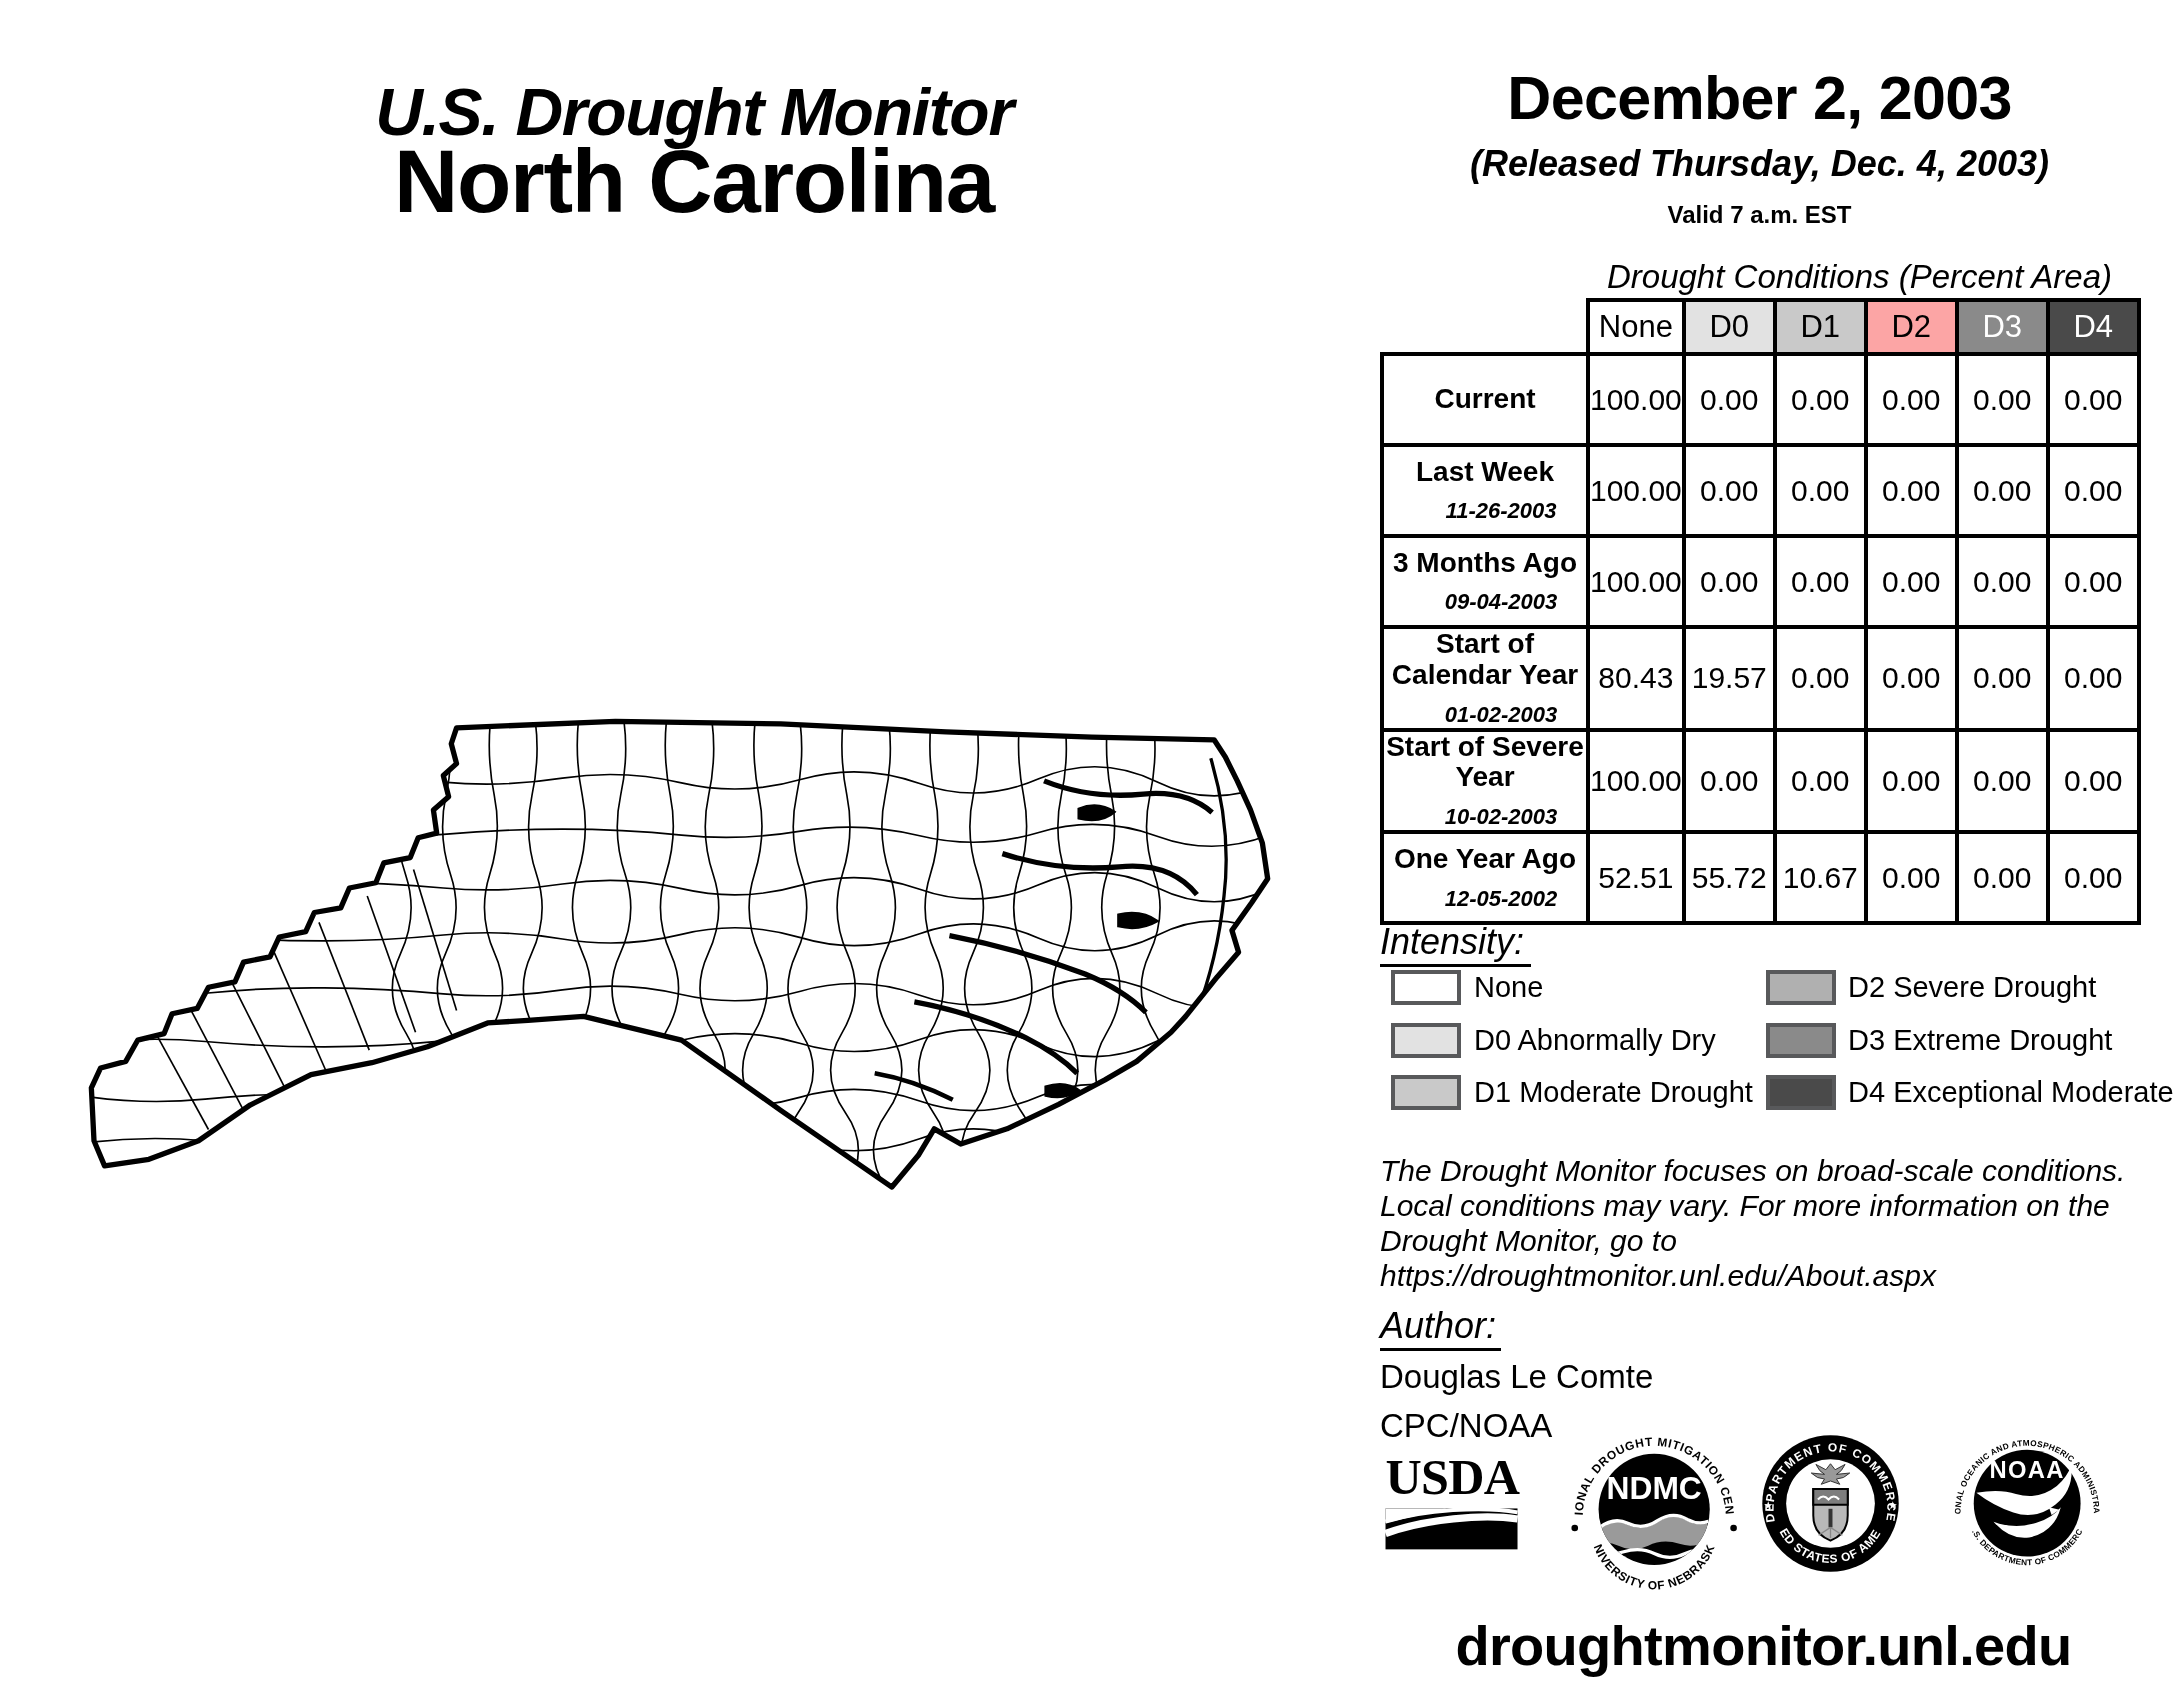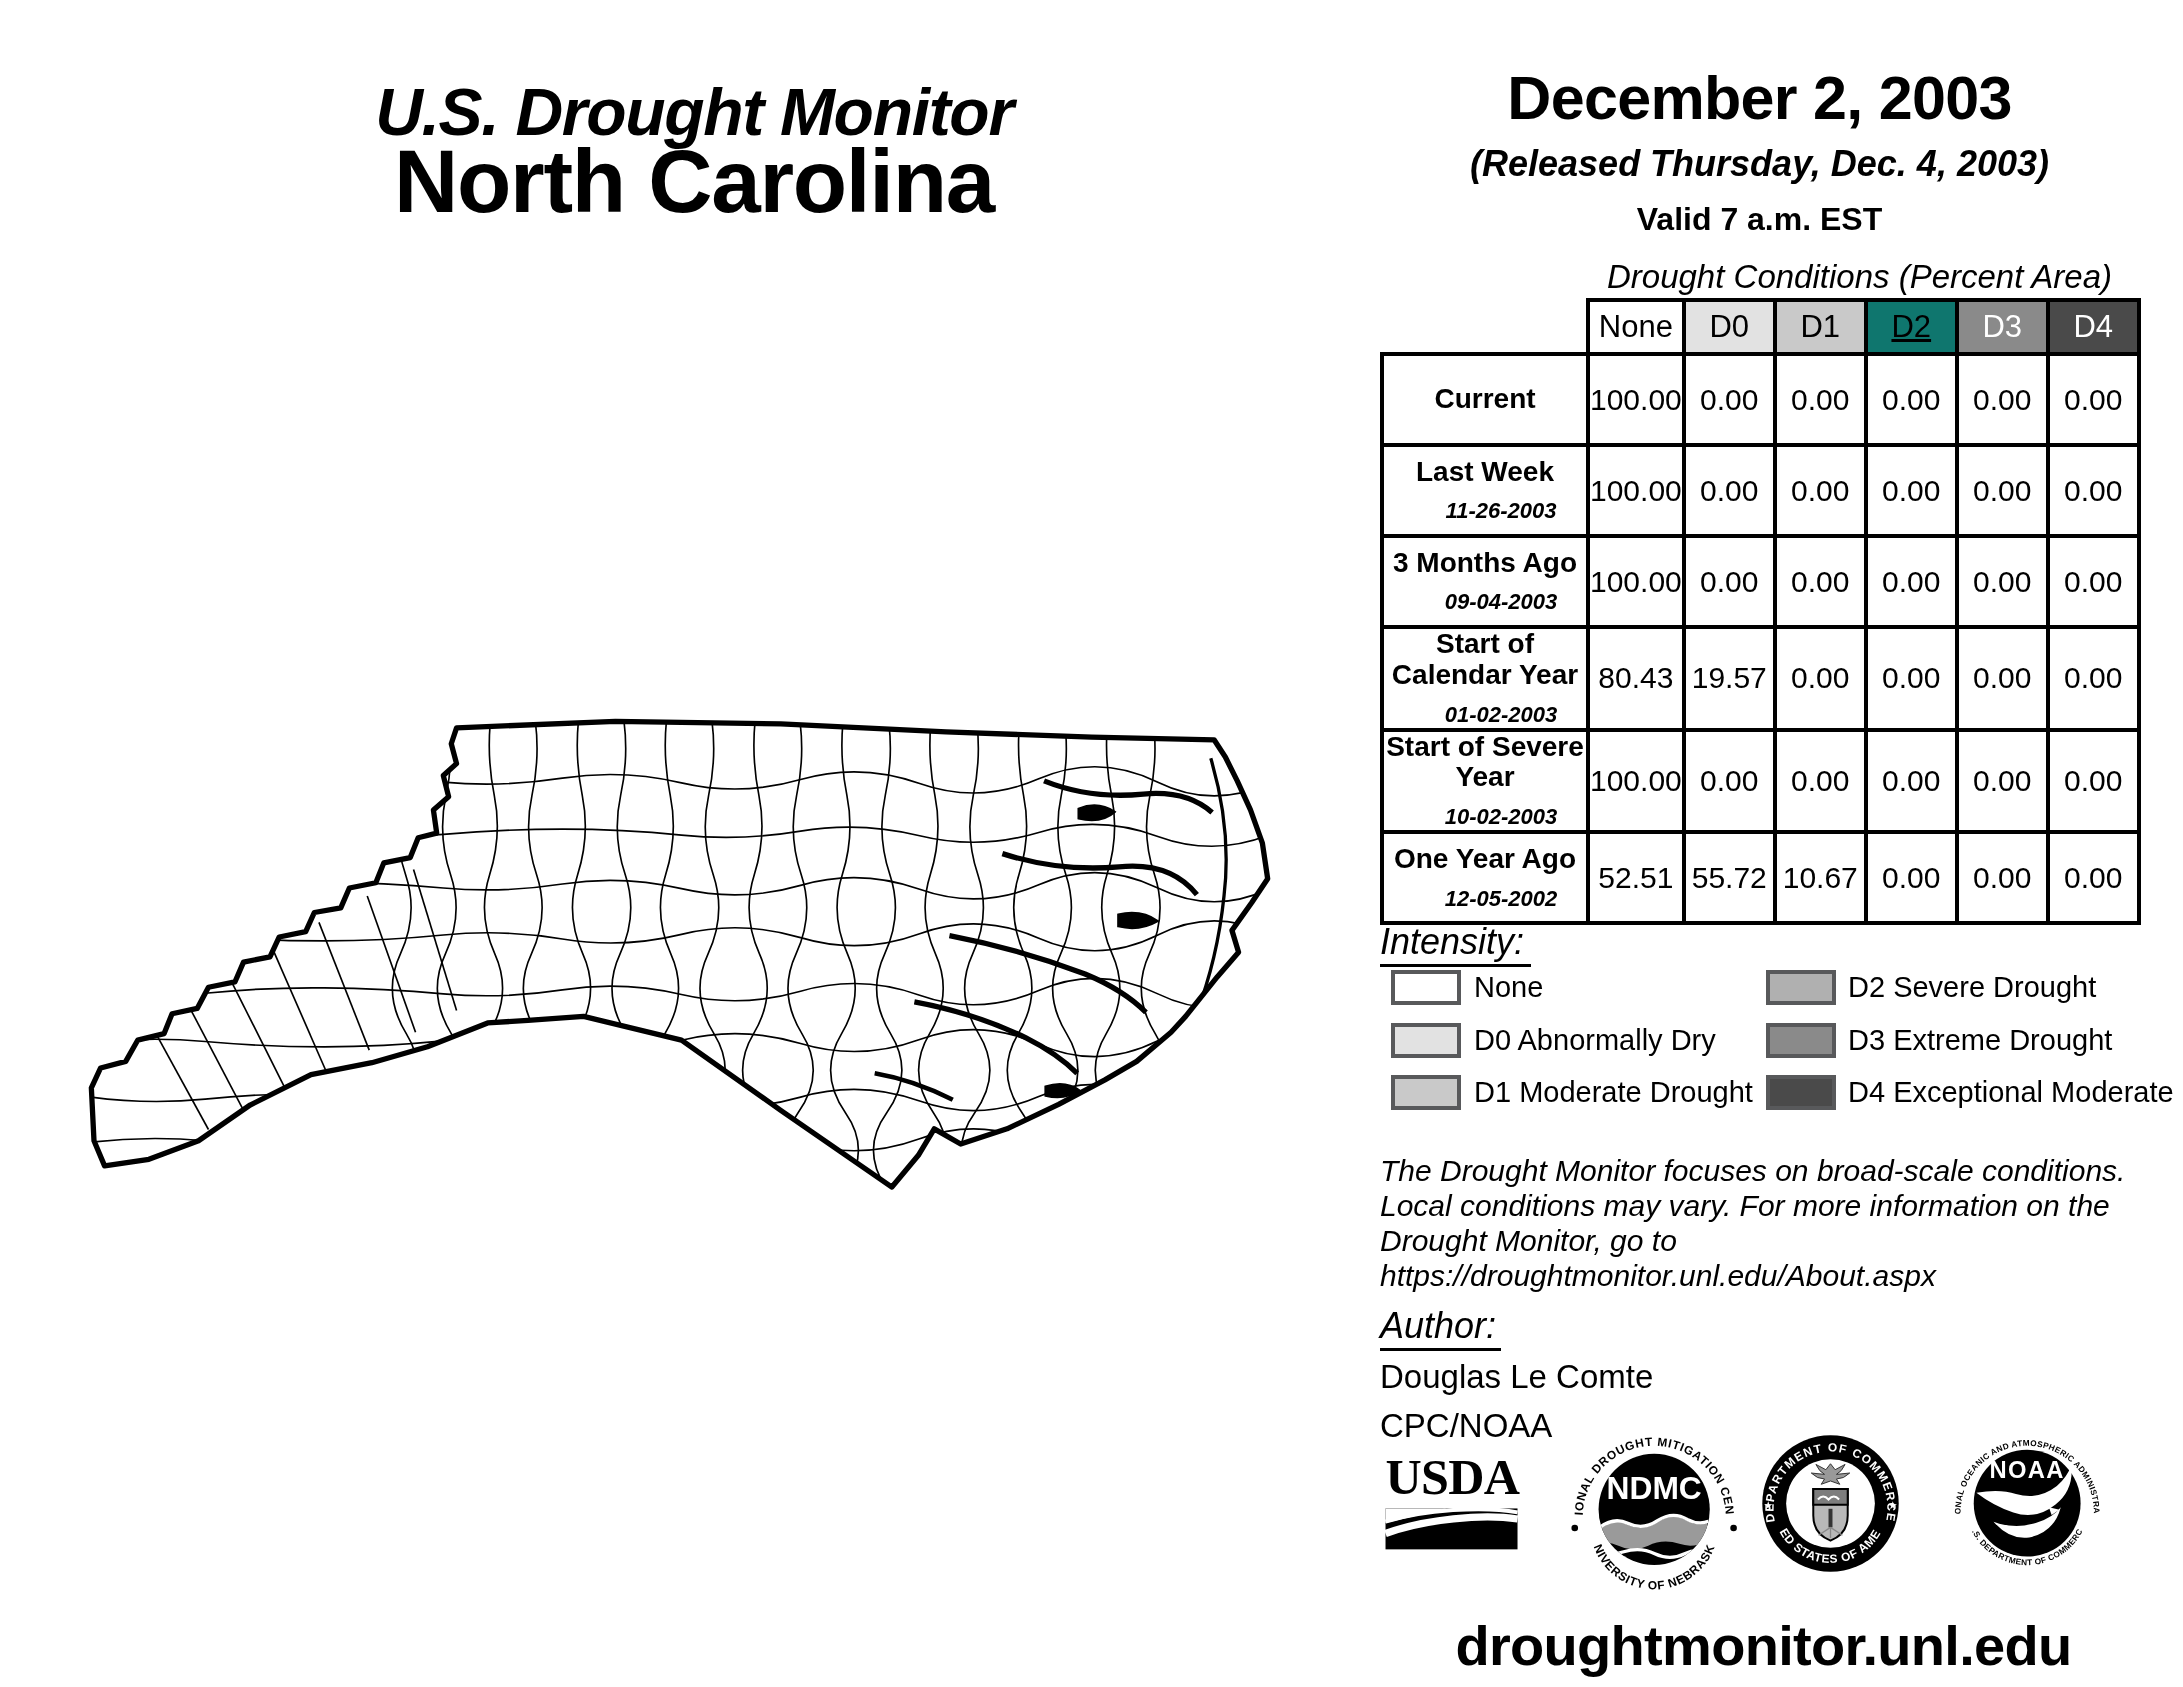--- a/index.html
+++ b/index.html
@@ -10,21 +10,21 @@
   
   .t1{left:198px;top:74px;width:992px;text-align:center;
       font-size:66px;font-weight:bold;font-style:italic;letter-spacing:-1.3px;}
   .t2{left:198px;top:130px;width:992px;text-align:center;
       font-size:89px;font-weight:bold;letter-spacing:-1.3px;}
 
   
   .datebox{left:1356px;top:65px;width:807px;text-align:center;}
   .d1{font-size:61px;font-weight:bold;line-height:1.1;letter-spacing:-0.7px;}
   .d2{font-size:36px;font-weight:bold;font-style:italic;margin-top:10.6px;}
-  .d3{font-size:32px;font-weight:bold;margin-top:16px;}
+  .d3{font-size:24px;font-weight:bold;margin-top:16px;}
 
   
   .caption{left:1587px;top:258px;width:545px;text-align:center;
            font-size:33px;font-style:italic;}
   table.cond{border-collapse:collapse;table-layout:fixed;position:absolute;
              left:1380px;top:298px;}
   table.cond td{border:4.6px solid #000;text-align:center;vertical-align:middle;
                 padding:0;}
   table.cond td.nohead{border:none;background:#fff;}
   tr.head{height:54px;}
@@ -152,21 +152,21 @@
       <col style="width:91px">
       <col style="width:91px">
       <col style="width:91px">
   </colgroup>
   <tbody>
       <tr class="head">
     <td class="nohead"></td>
     <td class="hcell" style="background-color: rgb(255, 255, 255);">None</td>
     <td class="hcell" style="background-color: rgb(226, 226, 226);">D0</td>
     <td class="hcell" style="background-color: rgb(201, 201, 201);">D1</td>
-    <td class="hcell" style="background-color: #0f766e; text-decoration: underline;">D2</td>
+    <td class="hcell" style="background-color: #fca5a5;">D2</td>
     <td class="hcell wt" style="background-color: rgb(138, 138, 138);">D3</td>
     <td class="hcell wt" style="background-color: rgb(74, 74, 74);">D4</td>
   </tr>
   <tr class="brow">
     <td>
       <div class="rlabel">Current</div>
     </td>
     <td class="val">100.00</td>
     <td class="val">0.00</td>
     <td class="val">0.00</td>

